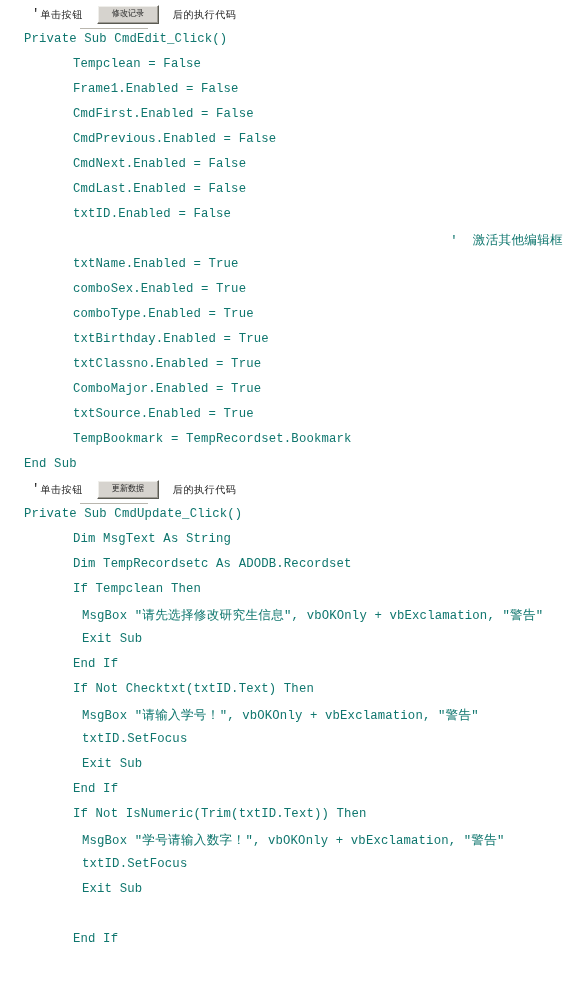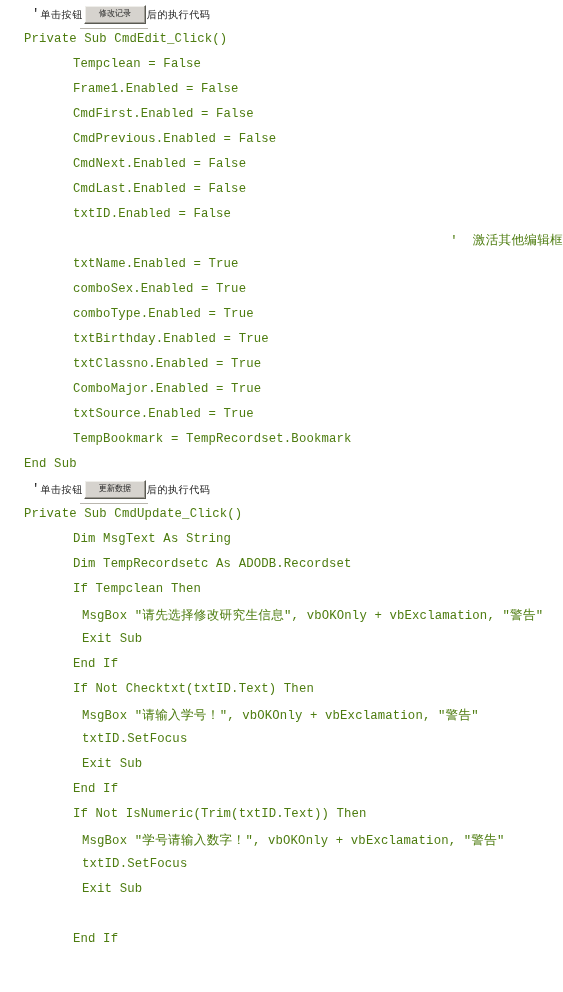--- a/index.html
+++ b/index.html
@@ -21,21 +21,21 @@
     height: 992px;
     padding-top: 2px;
     box-sizing: border-box;
   }
   .line {
     height: 25px;
     line-height: 25px;
     font-size: 12.3px;
     letter-spacing: 0.15px;
     white-space: pre;
-    color: #4d7c0f;
+    color: #0f766e;
   }
   .line.blank { color: transparent; }
 
   
   .ind0 { padding-left: 24px; }
   .ind1 { padding-left: 53px; margin-left: 20px; }
   .ind2 { padding-left: 82px; }
   .indc { padding-left: 62px; text-align: right; }     
   .indc0 { padding-left: 32px; }    
 
@@ -66,21 +66,21 @@
     font-family: "Liberation Mono", monospace;
     font-size: 12.3px;
     padding-right: 1px;
   }
 
   
   .winbtn {
     display: inline-block;
     width: 60px;
     height: 17px;
-    margin: 0 1px;
+    margin: 0 14px;
     background: #d6d3ce;
     border-top: 1px solid #ffffff;
     border-left: 1px solid #ffffff;
     border-right: 1px solid #5a5a52;
     border-bottom: 1px solid #5a5a52;
     box-shadow: inset -1px -1px 0 #9d9a93, inset 1px 1px 0 #efeeea;
     position: relative;
     text-align: center;
     vertical-align: middle;
     overflow: hidden;

